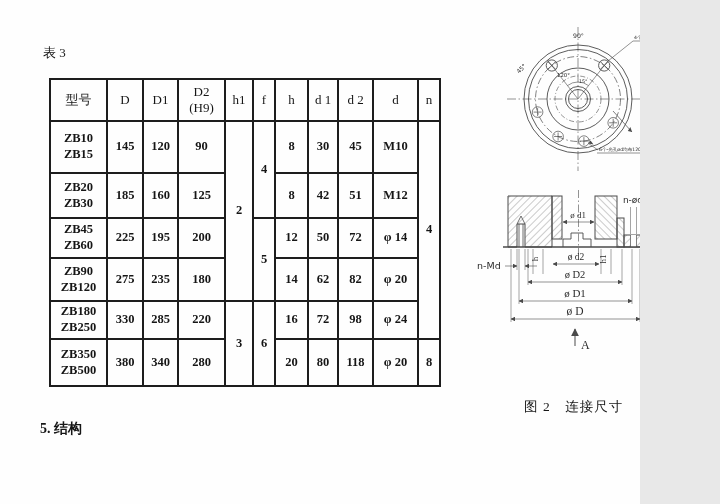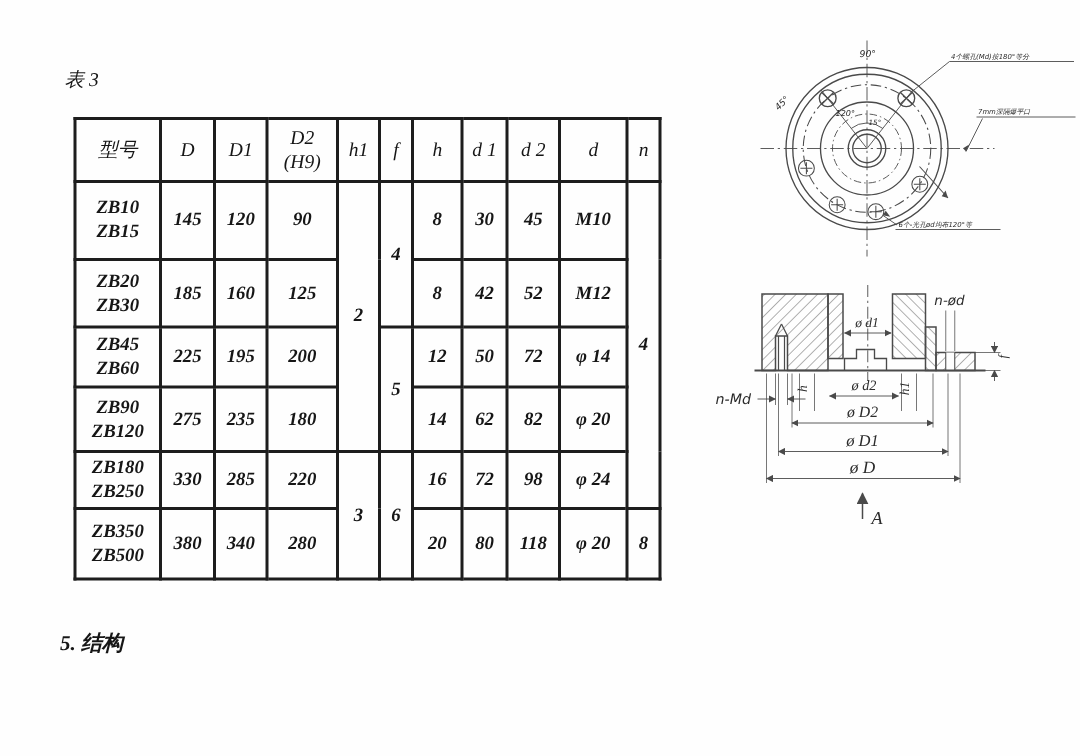--- a/index.html
+++ b/index.html
@@ -1,18 +1,18 @@
 <!DOCTYPE html>
 <html><head>
 <meta charset="utf-8">
 <style>
   html,body{margin:0;padding:0;background:#e8e8e8;}
   .page{
-    position:relative;width:720px;height:504px;background:#fefefe;
-    font-family:"Liberation Serif","DejaVu Serif",serif;color:#161616;overflow:hidden;font-style:italic;
+    position:relative;width:640px;height:504px;background:#fefefe;
+    font-family:"Liberation Serif","DejaVu Serif",serif;color:#161616;overflow:hidden;
   }
   .tcap{position:absolute;left:43px;top:44px;font-size:13px;}
   table.dim{
     position:absolute;left:49px;top:78px;border-collapse:collapse;table-layout:fixed;
   }
   table.dim td, table.dim th{
     border:2px solid #1d1d1d;text-align:center;vertical-align:middle;
     font-size:12.5px;padding:0;line-height:1.25;
   }
   table.dim th{font-weight:normal;font-size:13px;}
@@ -85,21 +85,21 @@
     <tr style="height:45px">
       <td class="model">
         <div>ZB20</div>
         <div>ZB30</div>
       </td>
       <td class="num">185</td>
       <td class="num">160</td>
       <td class="num">125</td>
       <td class="num">8</td>
       <td class="num">42</td>
-      <td class="num">52</td>
+      <td class="num">51</td>
       <td class="num">M12</td>
     </tr>
     <tr style="height:40px">
       <td class="model">
         <div>ZB45</div>
         <div>ZB60</div>
       </td>
       <td class="num">225</td>
       <td class="num">195</td>
       <td class="num">200</td>
@@ -299,16 +299,17 @@
       <text x="101" y="72" font-size="9.5" text-anchor="middle" class="ser">ø d2</text>
       <text x="134" y="74" font-size="9" transform="rotate(-90 131 74)" text-anchor="middle" class="ser">h1</text>
       <text x="100" y="90" font-size="10.5" text-anchor="middle" class="ser">ø D2</text>
       <text x="100" y="109" font-size="11" text-anchor="middle" class="ser">ø D1</text>
       <text x="100" y="127" font-size="11.5" text-anchor="middle" class="ser">ø D</text>
       <text x="196" y="57" font-size="8.5" transform="rotate(-90 193 54)" class="ser">f</text>
       <text x="106" y="161" font-size="12" class="ser">A</text>
     </g>
   </svg>
 
+  <div class="figcap">图 2　连接尺寸</div>
 
   <div class="sechead">5. 结构</div>
 
 </div>
 
 </body></html>

